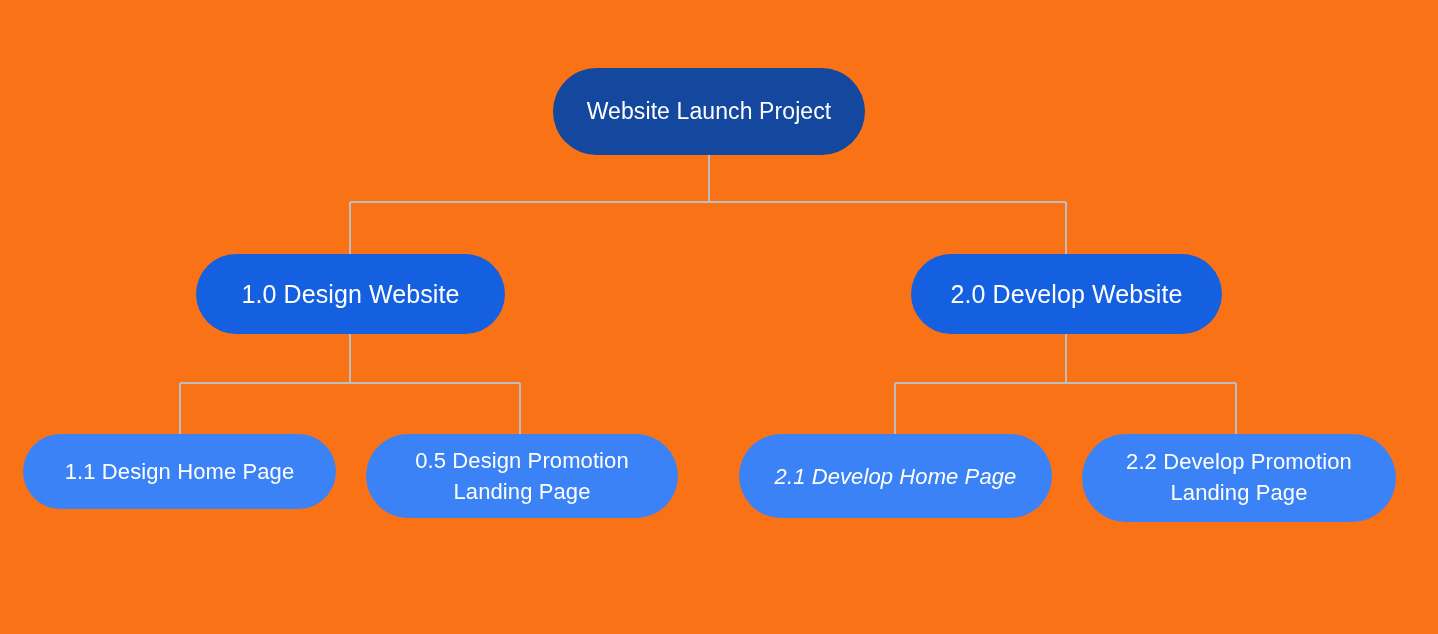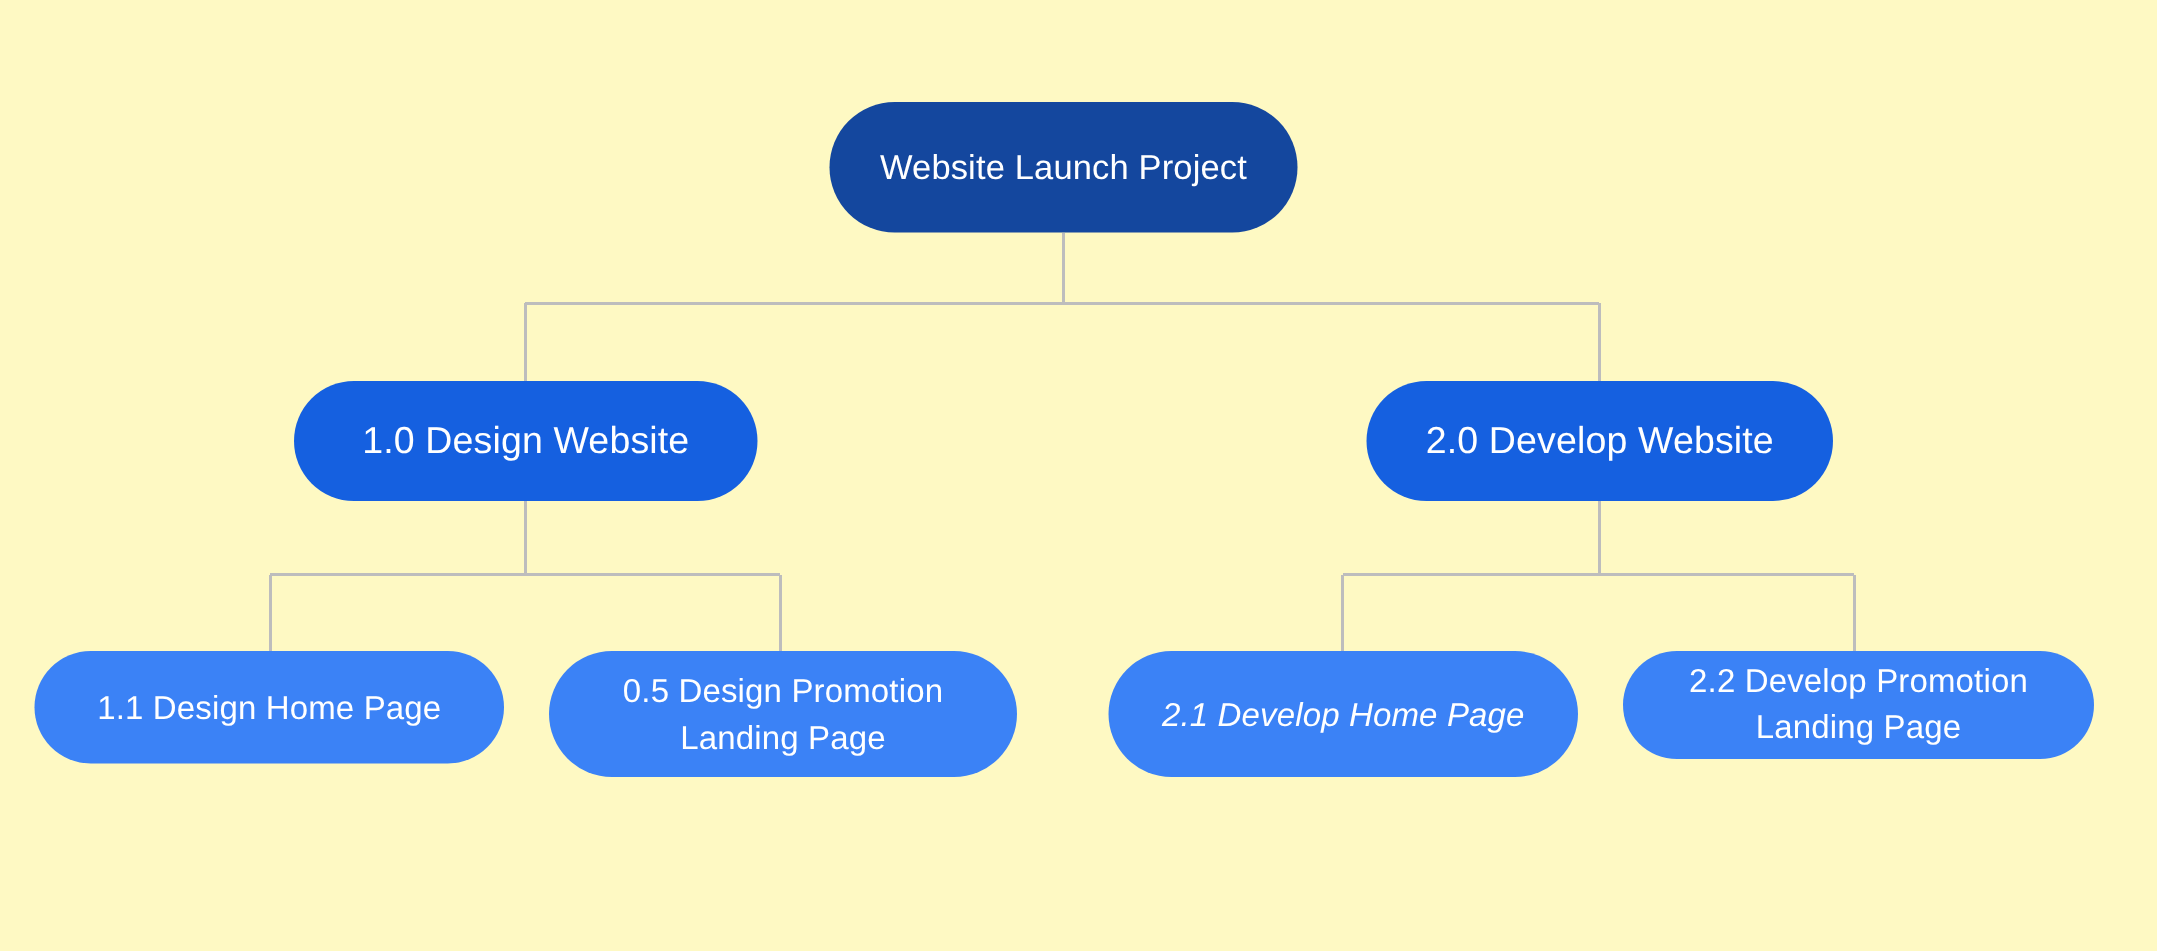--- a/index.html
+++ b/index.html
@@ -7,21 +7,21 @@
     padding: 0;
     background: #ffffff;
   }
   body {
     font-family: "Liberation Sans", sans-serif;
   }
   #canvas {
     position: relative;
     width: 1438px;
     height: 634px;
-    background: #fef9c3;
+    background: #f97316;
     overflow: hidden;
   }
   #connectors {
     position: absolute;
     left: 0;
     top: 0;
     width: 1438px;
     height: 634px;
   }
   .node {
@@ -102,17 +102,17 @@
   </div>
 
   <div class="node node-l3" style="left:366px; top:434px; width:312px; height:84px;">
     <span class="node-label">0.5 Design Promotion Landing Page</span>
   </div>
 
   <div class="node node-l3" style="left:739px; top:434px; width:313px; height:84px;font-style:italic;">
     <span class="node-label">2.1 Develop Home Page</span>
   </div>
 
-  <div class="node node-l3 node-overflow" style="left:1082px; top:434px; width:314px; height:72px;">
+  <div class="node node-l3 node-overflow" style="left:1082px; top:434px; width:314px; height:88px;">
     <span class="node-label">2.2 Develop Promotion Landing Page</span>
   </div>
 
 </div>
 
 </body></html>

